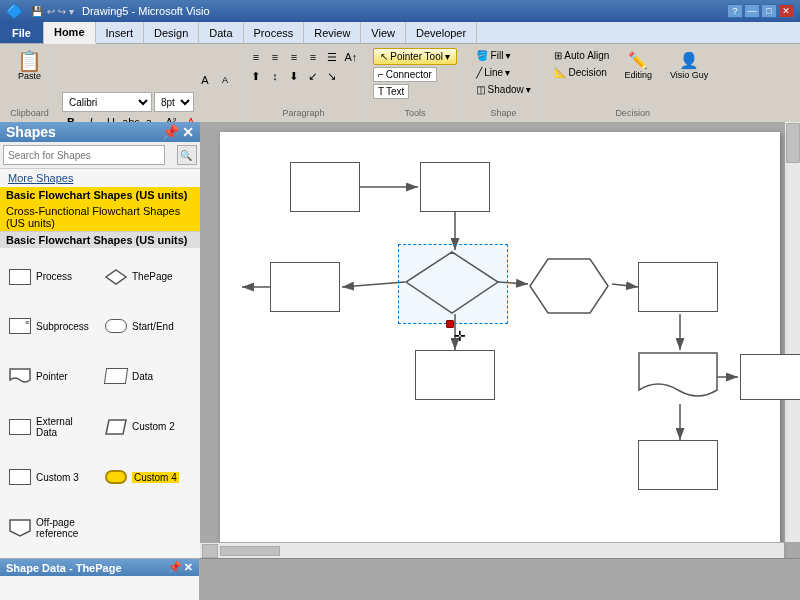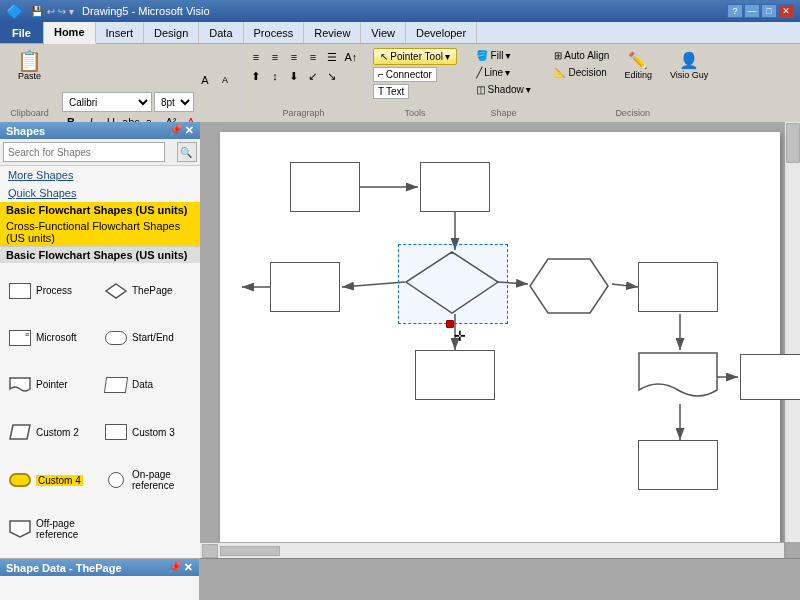--- a/index.html
+++ b/index.html
@@ -89,21 +89,21 @@
       background: #f5f5f5;
       border-right: 1px solid #ababab;
       display: flex;
       flex-direction: column;
       overflow: hidden;
     }
     .shapes-panel-header {
       background: linear-gradient(to bottom, #6ea0d0, #4a80b8);
       color: white;
       padding: 2px 6px;
-      font-size: 11px;
+      font-size: 14px;
       font-weight: bold;
       display: flex;
       justify-content: space-between;
       align-items: center;
     }
     .shapes-search-row {
       display: flex;
       padding: 3px;
       gap: 12px;
       background: #eee;
@@ -441,21 +441,20 @@
         <div style="display:flex;gap:2px;">
           <span style="cursor:pointer;">📌</span>
           <span style="cursor:pointer;">✕</span>
         </div>
       </div>
       <div class="shapes-search-row">
         <input class="shapes-search" type="text" placeholder="Search for Shapes" style="">
         <div class="search-btn">🔍</div>
       </div>
       <div class="shapes-link">More Shapes</div>
-      <div class="shapes-link">Quick Shapes</div>
       <div class="shapes-category-active">Basic Flowchart Shapes (US units)</div>
       <div class="shapes-category">Cross-Functional Flowchart Shapes (US units)</div>
       <div class="shapes-category-header">Basic Flowchart Shapes (US units)</div>
 
       <div class="shapes-grid">
         <div class="shape-item">
           <div class="shape-icon">
               <div class="si-process"></div>
             </div>
           <span>Process</span>
@@ -465,21 +464,21 @@
             <svg width="22" height="16" viewBox="0 0 22 16">
                 <polygon points="11,1 21,8 11,15 1,8" fill="white" stroke="#555" stroke-width="1.5"></polygon>
               </svg>
           </div>
           <span>ThePage</span>
         </div>
         <div class="shape-item">
           <div class="shape-icon">
               <div class="si-subprocess"></div>
             </div>
-          <span>Microsoft</span>
+          <span>Subprocess</span>
         </div>
         <div class="shape-item">
           <div class="shape-icon">
               <div class="si-startend"></div>
             </div>
           <span>Start/End</span>
         </div>
         <div class="shape-item">
           <div class="shape-icon">
             <svg width="22" height="16" viewBox="0 0 22 16">
@@ -489,43 +488,43 @@
           <span>Pointer</span>
         </div>
         <div class="shape-item">
           <div class="shape-icon">
               <div class="si-data"></div>
             </div>
           <span>Data</span>
         </div>
         <div class="shape-item">
           <div class="shape-icon">
+              <div class="si-extdata"></div>
+            </div>
+          <span>External Data</span>
+        </div>
+        <div class="shape-item">
+          <div class="shape-icon">
             <svg width="22" height="16" viewBox="0 0 22 16">
                 <polygon points="4,1 21,1 18,15 1,15" fill="white" stroke="#555" stroke-width="1.5"></polygon>
               </svg>
           </div>
           <span>Custom 2</span>
         </div>
         <div class="shape-item">
           <div class="shape-icon">
               <div class="si-custom"></div>
             </div>
           <span>Custom 3</span>
         </div>
         <div class="shape-item">
           <div class="shape-icon">
               <div class="si-custom4"></div>
             </div>
           <span style="background:#ffd700; padding:0 2px;">Custom 4</span>
-        </div>
-        <div class="shape-item">
-          <div class="shape-icon">
-              <div class="si-onpage"></div>
-            </div>
-          <span>On-page reference</span>
         </div>
         <div class="shape-item">
           <div class="shape-icon">
             <svg width="22" height="18" viewBox="0 0 22 18">
                 <polygon points="1,1 21,1 21,12 11,17 1,12" fill="white" stroke="#555" stroke-width="1.5"></polygon>
               </svg>
           </div>
           <span>Off-page reference</span>
         </div>
       </div>

